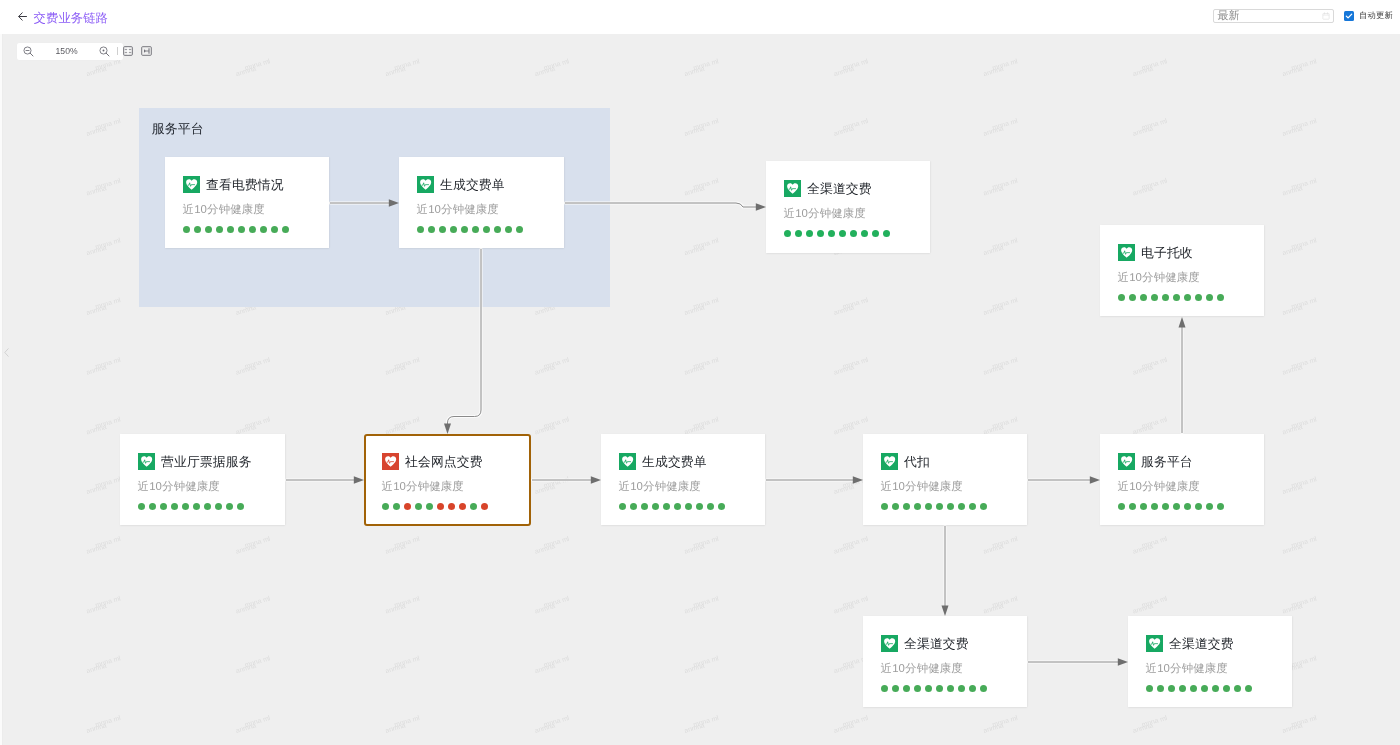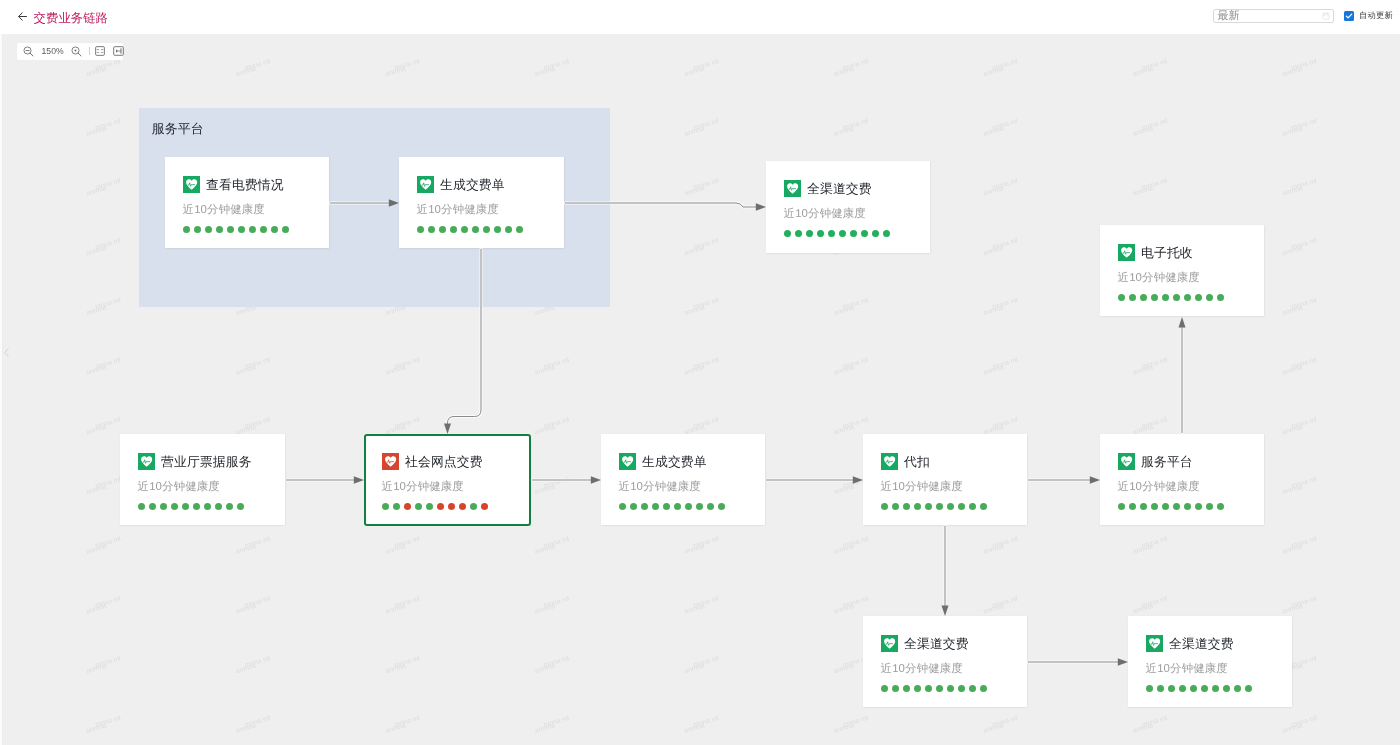--- a/index.html
+++ b/index.html
@@ -6,21 +6,21 @@
   html,body{margin:0;padding:0;}
   body{width:1400px;height:745px;overflow:hidden;background:#efefef;
        font-family:"Liberation Sans", sans-serif;
        -webkit-font-smoothing:antialiased;text-rendering:geometricPrecision;}
   #app{position:relative;width:1400px;height:745px;background:#efefef;}
 
   
   .header{position:absolute;left:0;top:0;width:1400px;height:34px;background:#ffffff;}
   .hdr-back{position:absolute;left:16.5px;top:11px;width:11px;height:11px;
             display:flex;align-items:center;justify-content:center;cursor:pointer;}
-  .hdr-title{position:absolute;left:33.6px;top:11.5px;font-size:12.3px;color:#be185d;
+  .hdr-title{position:absolute;left:33.6px;top:11.5px;font-size:12.3px;color:#8b5cf6;
              line-height:13px;letter-spacing:.1px;white-space:nowrap;}
 
   .hdr-right{position:absolute;left:1213px;top:9px;height:14px;display:flex;align-items:center;}
   .datepick{position:relative;width:121px;height:14px;border:1px solid #d9d9d9;border-radius:2px;
             background:#fff;display:flex;align-items:center;padding:0 3.5px;box-sizing:border-box;}
   .datepick .dp-val{font-size:11px;color:#8a8a8a;line-height:1;flex:1;letter-spacing:.1px;}
   .datepick .dp-ico{width:8px;height:8px;opacity:.28;display:block;}
   .autoup{display:flex;align-items:center;gap:5px;margin-left:10px;}
   .cbx{width:10px;height:10px;border-radius:1.5px;background:#1677d9;display:flex;
        align-items:center;justify-content:center;}
@@ -35,33 +35,33 @@
 
   
   .zoombar{position:absolute;left:17.4px;top:9.3px;width:106px;height:16.4px;background:#fff;border-radius:2px;
            display:flex;align-items:center;box-sizing:border-box;padding:0 3px;
            box-shadow:0 0 1px rgba(0,0,0,0.04);}
   .zb-btn{width:11px;height:11px;display:flex;align-items:center;justify-content:center;cursor:pointer;flex:none;}
   .zb-pct{font-size:8.6px;color:#56565c;text-align:center;width:27px;flex:none;
           letter-spacing:.1px;line-height:1;}
   .zb-sep{width:1px;height:8px;background:#cfcfcf;flex:none;}
   .zb-g1{margin-left:2.8px;}
-  .zb-g2{margin-left:5px;}
+  .zb-g2{margin-left:19px;}
   .zb-g3{margin-left:7.2px;}
   .zb-g4{margin-left:4.2px;}
   .zb-g5{margin-left:7px;}
 
   
   .groupbox{position:absolute;background:#d6e0ec;}
   .groupbox-title{position:absolute;font-size:12.9px;line-height:14px;color:#252a33;letter-spacing:.1px;}
 
   
   .node{position:absolute;background:#ffffff;box-sizing:border-box;
         box-shadow:0 1px 1.5px rgba(0,0,0,0.055), 1px 0 1.5px rgba(0,0,0,0.04);text-decoration:underline;}
-  .node.alert{border:2px solid #15803d;border-radius:3px;box-shadow:none;}
+  .node.alert{border:2px solid #a16207;border-radius:3px;box-shadow:none;}
   .node.alert .node-hd{left:16px;top:16.5px;}
   .node.alert .node-sub{left:15.6px;top:44.6px;}
   .node.alert .dots{left:16px;top:67px;}
   .node-hd{position:absolute;left:18px;top:19px;display:flex;align-items:center;}
   .node-ico{width:17px;height:17px;display:block;flex:none;}
   .node-title{font-size:12.8px;line-height:15px;color:#1f2329;white-space:nowrap;
               letter-spacing:.15px;margin-left:6px;}
   .node-sub{position:absolute;left:17.6px;top:46.6px;font-size:11.4px;line-height:13px;color:#9d9d9d;
             white-space:nowrap;letter-spacing:.15px;}
   .dots{position:absolute;left:18px;top:69px;display:flex;gap:4px;}

